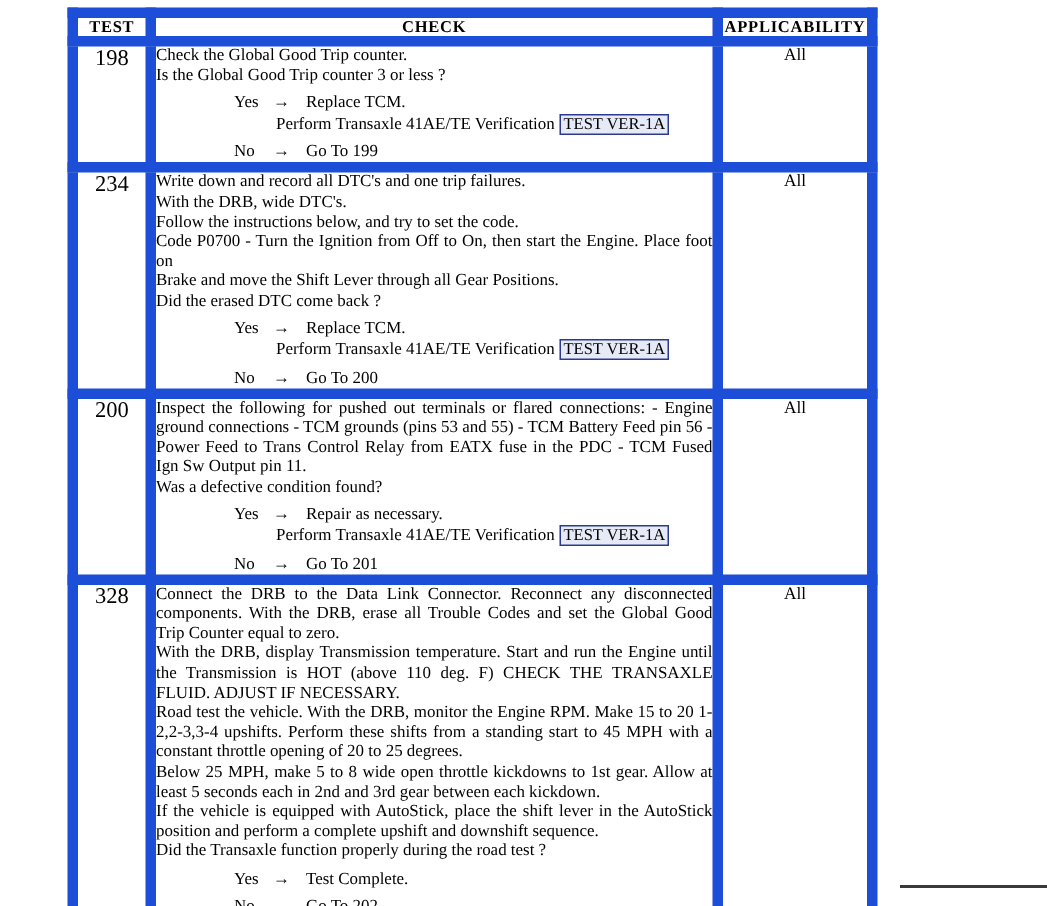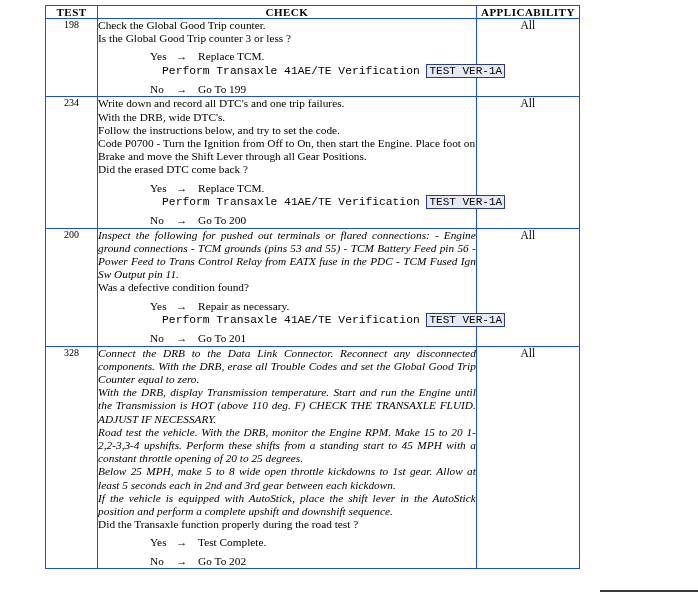--- a/index.html
+++ b/index.html
@@ -21,82 +21,81 @@
     top: 5px;
     width: 535px;
   }
   table.diag {
     border-collapse: collapse;
     width: 535px;
     table-layout: fixed;
     background: #ffffff;
   }
   table.diag td, table.diag th {
-    border: 1px solid #1d4ed8;
+    border: 7px solid #1d4ed8;
     vertical-align: top;
     padding: 0;
   }
   thead th {
     background: #ffffff;
     font-weight: bold;
     font-size: 11px;
     letter-spacing: 0.5px;
     text-align: center;
     padding: 3px 0 3px 0;
     font-family: "Liberation Serif", serif;
   }
   .col-test { width: 52px; }
   .col-action { width: 378px; }
   .col-appl { width: 103px; }
 
   td.test-cell {
     text-align: center;
-    font-size: 10px;
+    font-size: 15px;
     padding-top: 4px;
     font-family: "Liberation Serif", serif;
   }
   td.appl-cell {
     text-align: center;
     font-size: 11.5px;
     padding-top: 4px;
     font-family: "Liberation Serif", serif;
     margin-top: 14px;
   }
   td.action-cell {
     padding: 3px 5px 5px 5px;
     font-size: 11.3px;
     line-height: 1.17;
     text-align: justify;
     font-family: "Liberation Serif", serif;
   }
   .line { display: block; white-space: pre-wrap; }
-  .para { display: block; text-align: justify; font-style: italic; }
+  .para { display: block; text-align: justify; }
   .gap { height: 4px; display: block; }
 
   .ynrow {
     display: block;
     margin-left: 52px;
     white-space: nowrap;
     line-height: 1.25;
   }
   .ynrow .lbl {
     display: inline-block;
     width: 26px;
   }
   .ynrow .arr {
     display: inline-block;
     width: 22px;
   }
   .ynrow .txt { display: inline; }
   .sub {
     display: block;
-    margin-left: 64px;
+    margin-left: 80px;
     white-space: nowrap;
     line-height: 1.25;
-    font-family: Liberation Mono, monospace;
   }
   .boxref {
     border: 1px solid #2b3a8f;
     background: #e6eaf7;
     padding: 0 2px;
     font-size: 11px;
     white-space: nowrap;
   }
   .bottom-rule {
     position: absolute;

